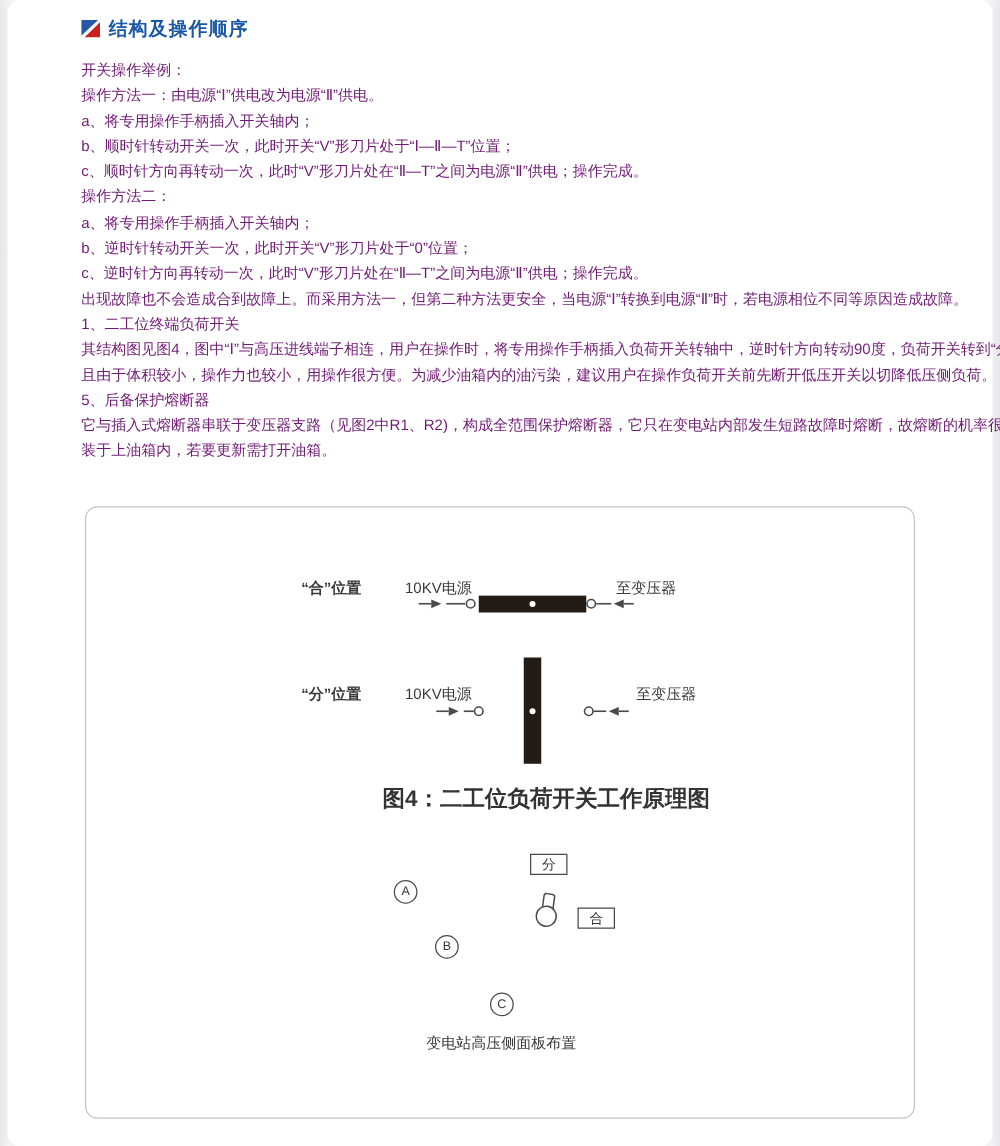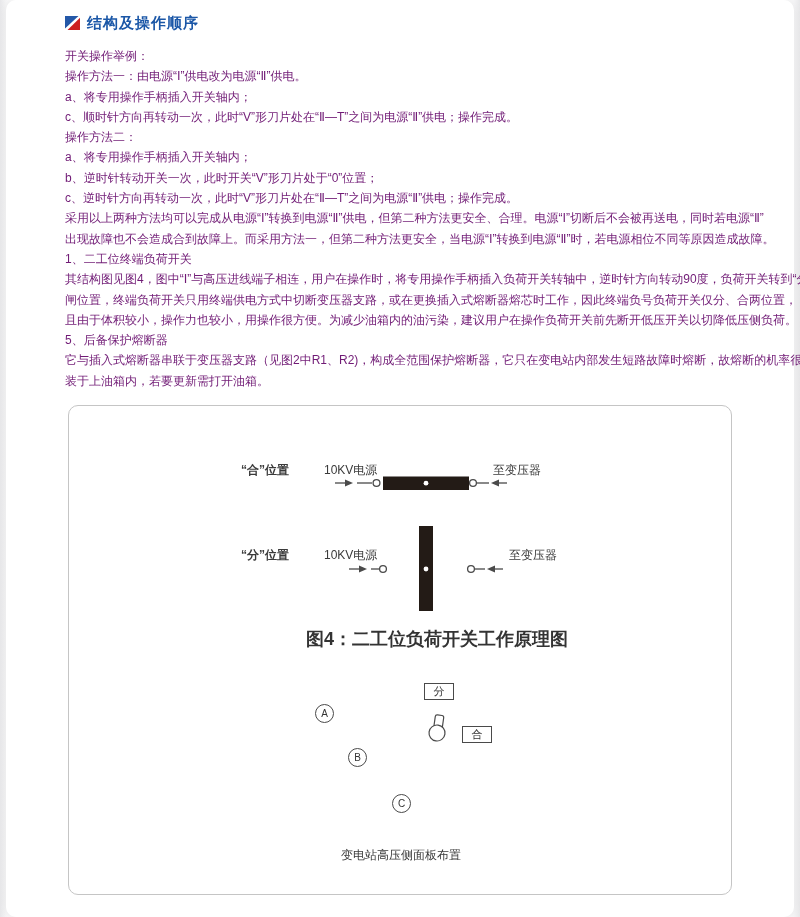--- a/index.html
+++ b/index.html
@@ -62,30 +62,29 @@
       <polygon points="0,0 13.5,0 0,12.5" fill="#2458a8"></polygon>
       <polygon points="15,1.8 15,14 2.5,14" fill="#cc2020"></polygon>
     </svg>
     <span class="title">结构及操作顺序</span>
   </div>
 
   <div class="body-text">
     <div>开关操作举例：</div>
     <div>操作方法一：由电源“Ⅰ”供电改为电源“Ⅱ”供电。</div>
     <div>a、将专用操作手柄插入开关轴内；</div>
+    <div>b、顺时针转动开关一次，此时开关“V”形刀片处于“Ⅰ—Ⅱ—T”位置；</div>
     <div>c、顺时针方向再转动一次，此时“V”形刀片处在“Ⅱ—T”之间为电源“Ⅱ”供电；操作完成。</div>
     <div>操作方法二：</div>
     <div>a、将专用操作手柄插入开关轴内；</div>
     <div>b、逆时针转动开关一次，此时开关“V”形刀片处于“0”位置；</div>
     <div>c、逆时针方向再转动一次，此时“V”形刀片处在“Ⅱ—T”之间为电源“Ⅱ”供电；操作完成。</div>
-    <div>采用以上两种方法均可以完成从电源“Ⅰ”转换到电源“Ⅱ”供电，但第二种方法更安全、合理。电源“Ⅰ”切断后不会被再送电，同时若电源“Ⅱ”</div>
     <div>出现故障也不会造成合到故障上。而采用方法一，但第二种方法更安全，当电源“Ⅰ”转换到电源“Ⅱ”时，若电源相位不同等原因造成故障。</div>
     <div>1、二工位终端负荷开关</div>
     <div>其结构图见图4，图中“Ⅰ”与高压进线端子相连，用户在操作时，将专用操作手柄插入负荷开关转轴中，逆时针方向转动90度，负荷开关转到“分”</div>
-    <div>闸位置，终端负荷开关只用终端供电方式中切断变压器支路，或在更换插入式熔断器熔芯时工作，因此终端负号负荷开关仅分、合两位置，</div>
     <div>且由于体积较小，操作力也较小，用操作很方便。为减少油箱内的油污染，建议用户在操作负荷开关前先断开低压开关以切降低压侧负荷。</div>
     <div>5、后备保护熔断器</div>
     <div>它与插入式熔断器串联于变压器支路（见图2中R1、R2)，构成全范围保护熔断器，它只在变电站内部发生短路故障时熔断，故熔断的机率很低，</div>
     <div>装于上油箱内，若要更新需打开油箱。</div>
   </div>
 
   <div class="figure-box">
 
     <svg class="fig-svg" width="662" height="488" viewBox="0 0 662 488">
 
@@ -134,16 +133,16 @@
     <div class="lbl" style="left:440px;top:141px;">至变压器</div>
 
     <div class="fig-caption" style="left:237px;top:221px;">图4：二工位负荷开关工作原理图</div>
 
     <div class="small-box" style="left:355px;top:277px;">分</div>
     <div class="marker-circle" style="left:246px;top:298px;">A</div>
     <div class="small-box" style="left:393px;top:320px;">合</div>
     <div class="marker-circle" style="left:279px;top:342px;">B</div>
     <div class="marker-circle" style="left:323px;top:388px;">C</div>
 
-    <div class="panel-caption" style="left:272px;top:441px;text-align:right;">变电站高压侧面板布置</div>
+    <div class="panel-caption" style="left:272px;top:420px;text-align:right;">变电站高压侧面板布置</div>
   </div>
 
 </div>
 
 </body></html>

